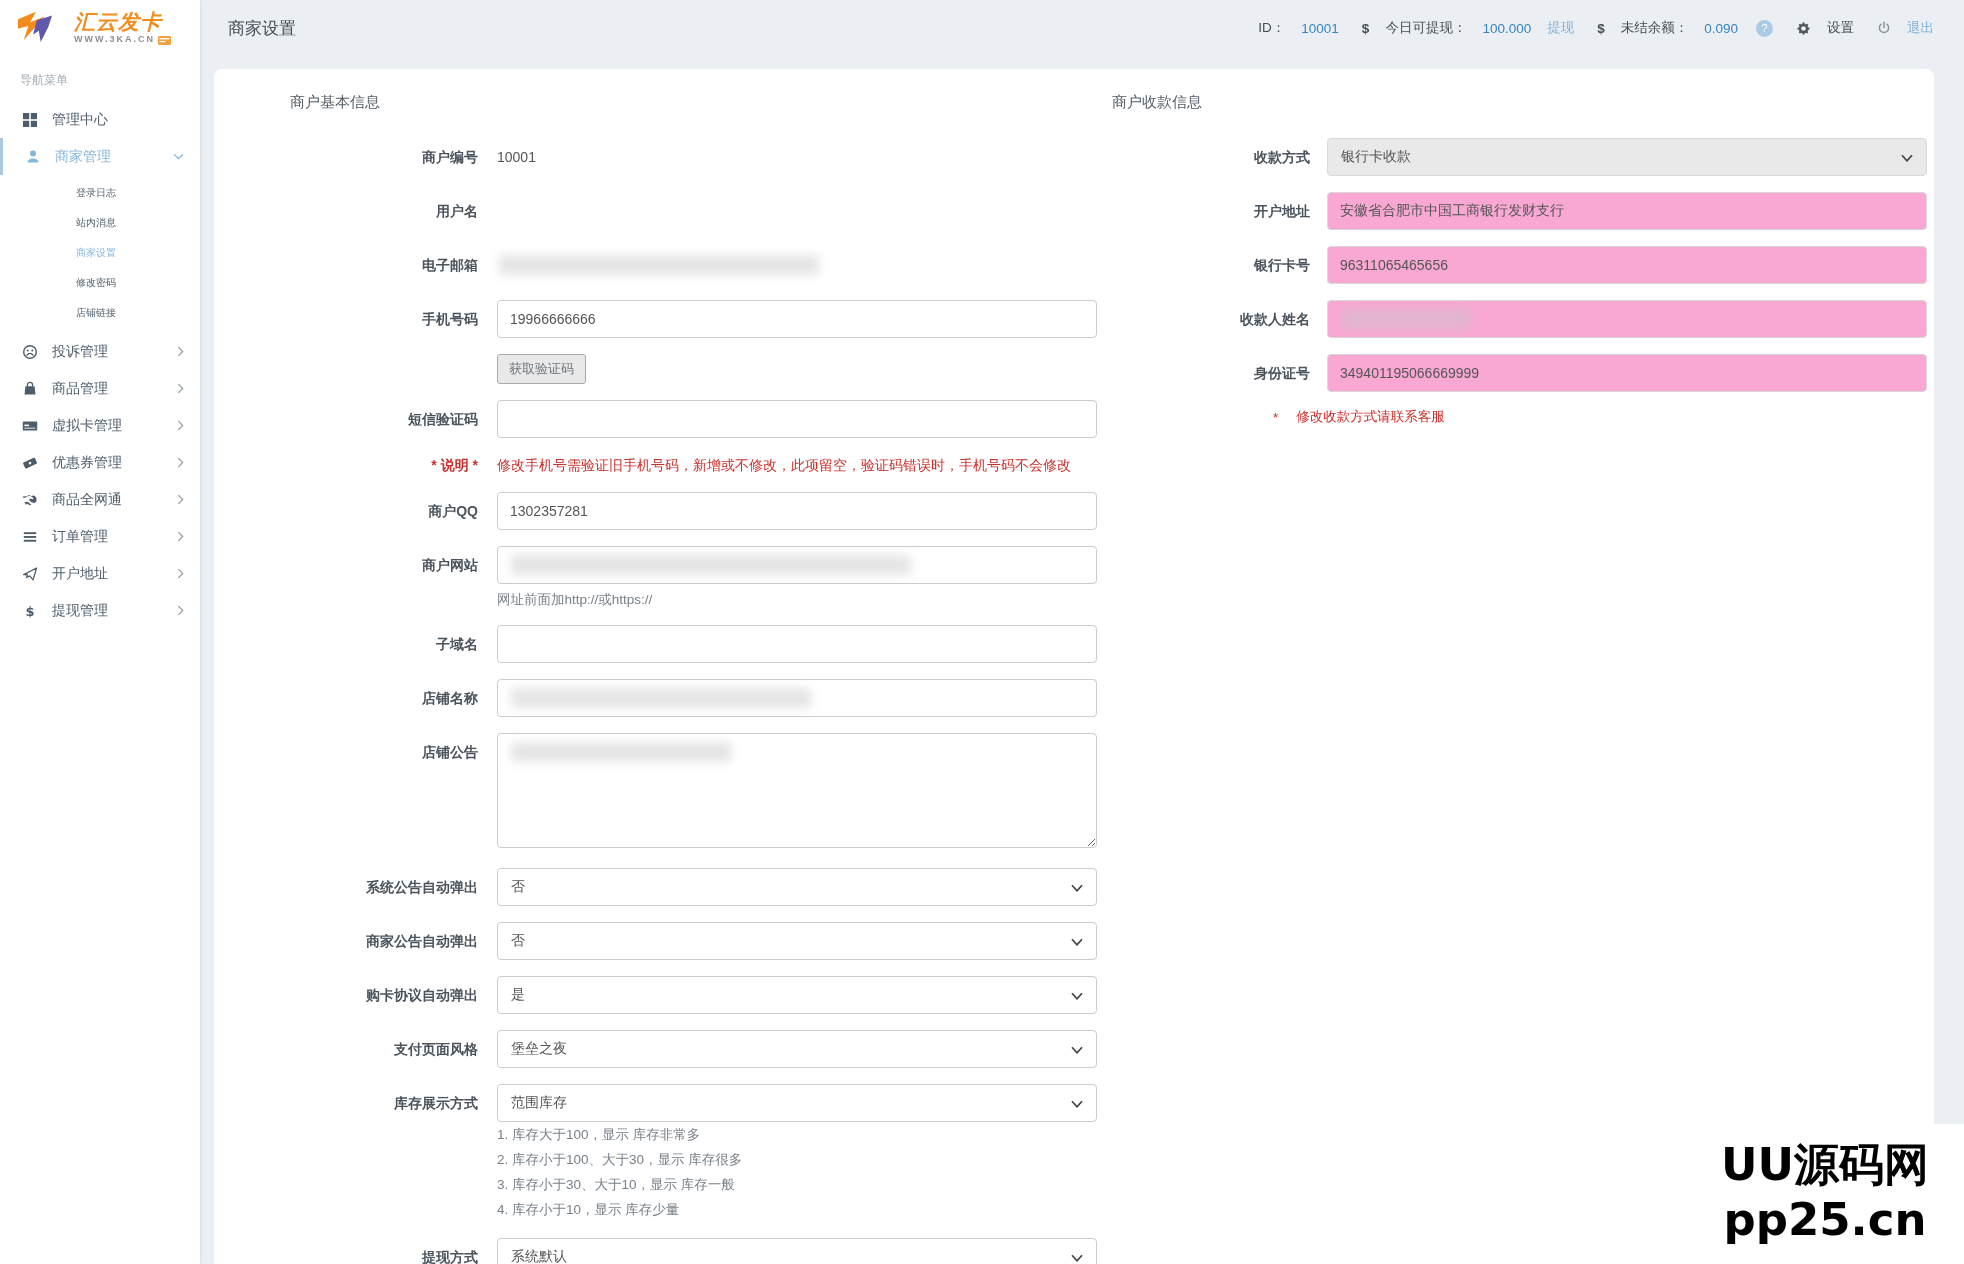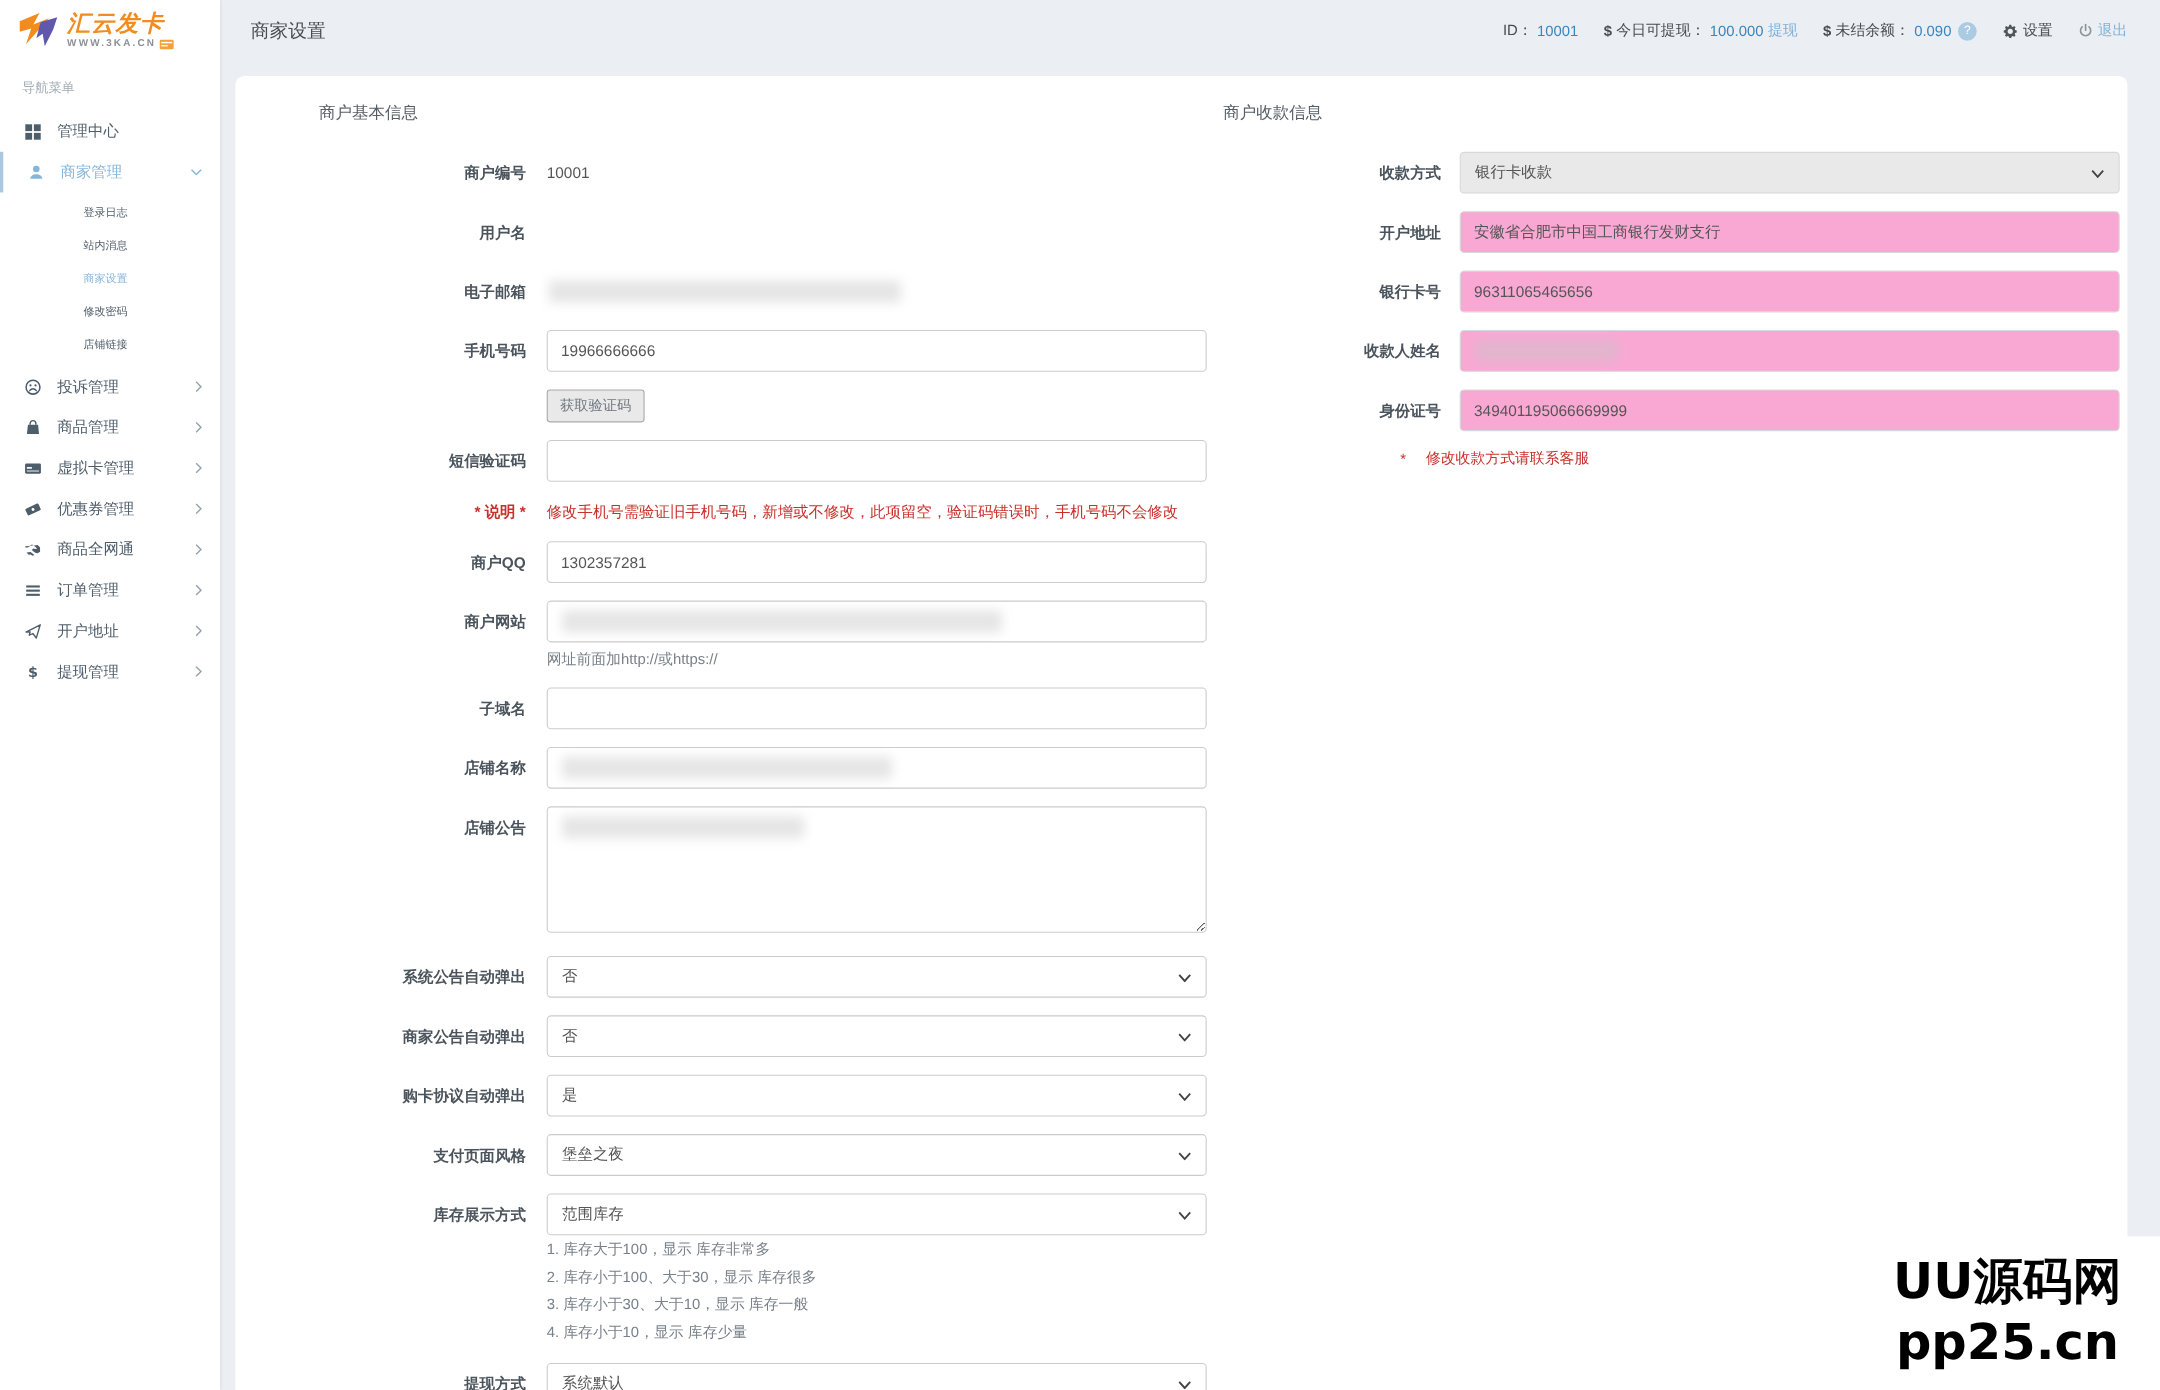--- a/index.html
+++ b/index.html
@@ -3,21 +3,21 @@
 <meta charset="utf-8">
 <style>
   * { margin:0; padding:0; box-sizing:border-box; }
   html,body { width:1964px; height:1264px; overflow:hidden;
     background:#ebeff3; font-family:"Liberation Sans","DejaVu Sans",sans-serif; }
   .layout { display:flex; width:100%; height:100%; }
 
   
   .sidebar { width:200px; background:#fff; flex-shrink:0; z-index:3;
     box-shadow:1px 0 3px rgba(0,0,0,.07); }
-  .logo-row { height:56px; display:flex; align-items:center; padding-left:16px; gap:7px; }
+  .logo-row { height:56px; display:flex; align-items:center; padding-left:16px; gap:20px; }
   .logo-text { display:flex; flex-direction:column; line-height:1.05; }
   .logo-title { font-size:21px; font-weight:bold; font-style:italic; color:#f28c1f; letter-spacing:1px; }
   .logo-domain { font-size:9px; color:#8a9096; letter-spacing:2px; font-weight:bold;
     display:flex; align-items:center; gap:3px; margin-top:2px; }
   .nav-label { margin:16px 0 12px 20px; font-size:12px; color:#a3adb5; }
   .menu-item { height:37px; display:flex; align-items:center; padding-left:22px;
     color:#4e5d6a; font-size:14px; cursor:pointer; }
   .menu-item.active { color:#85b6dc; border-left:3px solid #aac9e1; }
   .mi-icon { width:17px; height:17px; margin-right:13px; display:flex; align-items:center; }
   .mi-label { flex:1; }
@@ -27,21 +27,21 @@
   .submenu-item { height:30px; display:flex; align-items:center; padding-left:52px;
     font-size:10px; color:#4e5d6a; cursor:pointer;margin-left:24px; }
   .submenu-item.active { color:#85b6dc; }
 
   
   .main { flex:1; display:flex; flex-direction:column; min-width:0; }
   .topbar { height:56px; display:flex; align-items:center; padding:0 30px 0 28px; }
   .topbar-title { font-size:17px; font-weight:normal; color:#464c52; }
   .tb-right { margin-left:auto; display:flex; align-items:center; gap:23px;
     font-size:13.5px; color:#464c52; }
-  .tb-item { display:flex; align-items:center; gap:4px; white-space:nowrap; }
+  .tb-item { display:flex; align-items:center; gap:16px; white-space:nowrap; }
   .tb-num { color:#3786c0; }
   .tb-link { color:#7fb1d8; text-decoration:none; cursor:pointer; }
   .tb-dollar { font-weight:bold; color:#464c52; }
   .q-badge { display:inline-flex; width:17px; height:17px; border-radius:50%;
     background:#abcbe5; color:#fff; font-size:11px; align-items:center;
     justify-content:center; margin-left:2px; cursor:pointer; }
   .tb-btn { cursor:pointer; }
   .tb-ic { display:flex; color:#4e565c; }
   .tb-ic-gray { color:#8a9499; }
 

